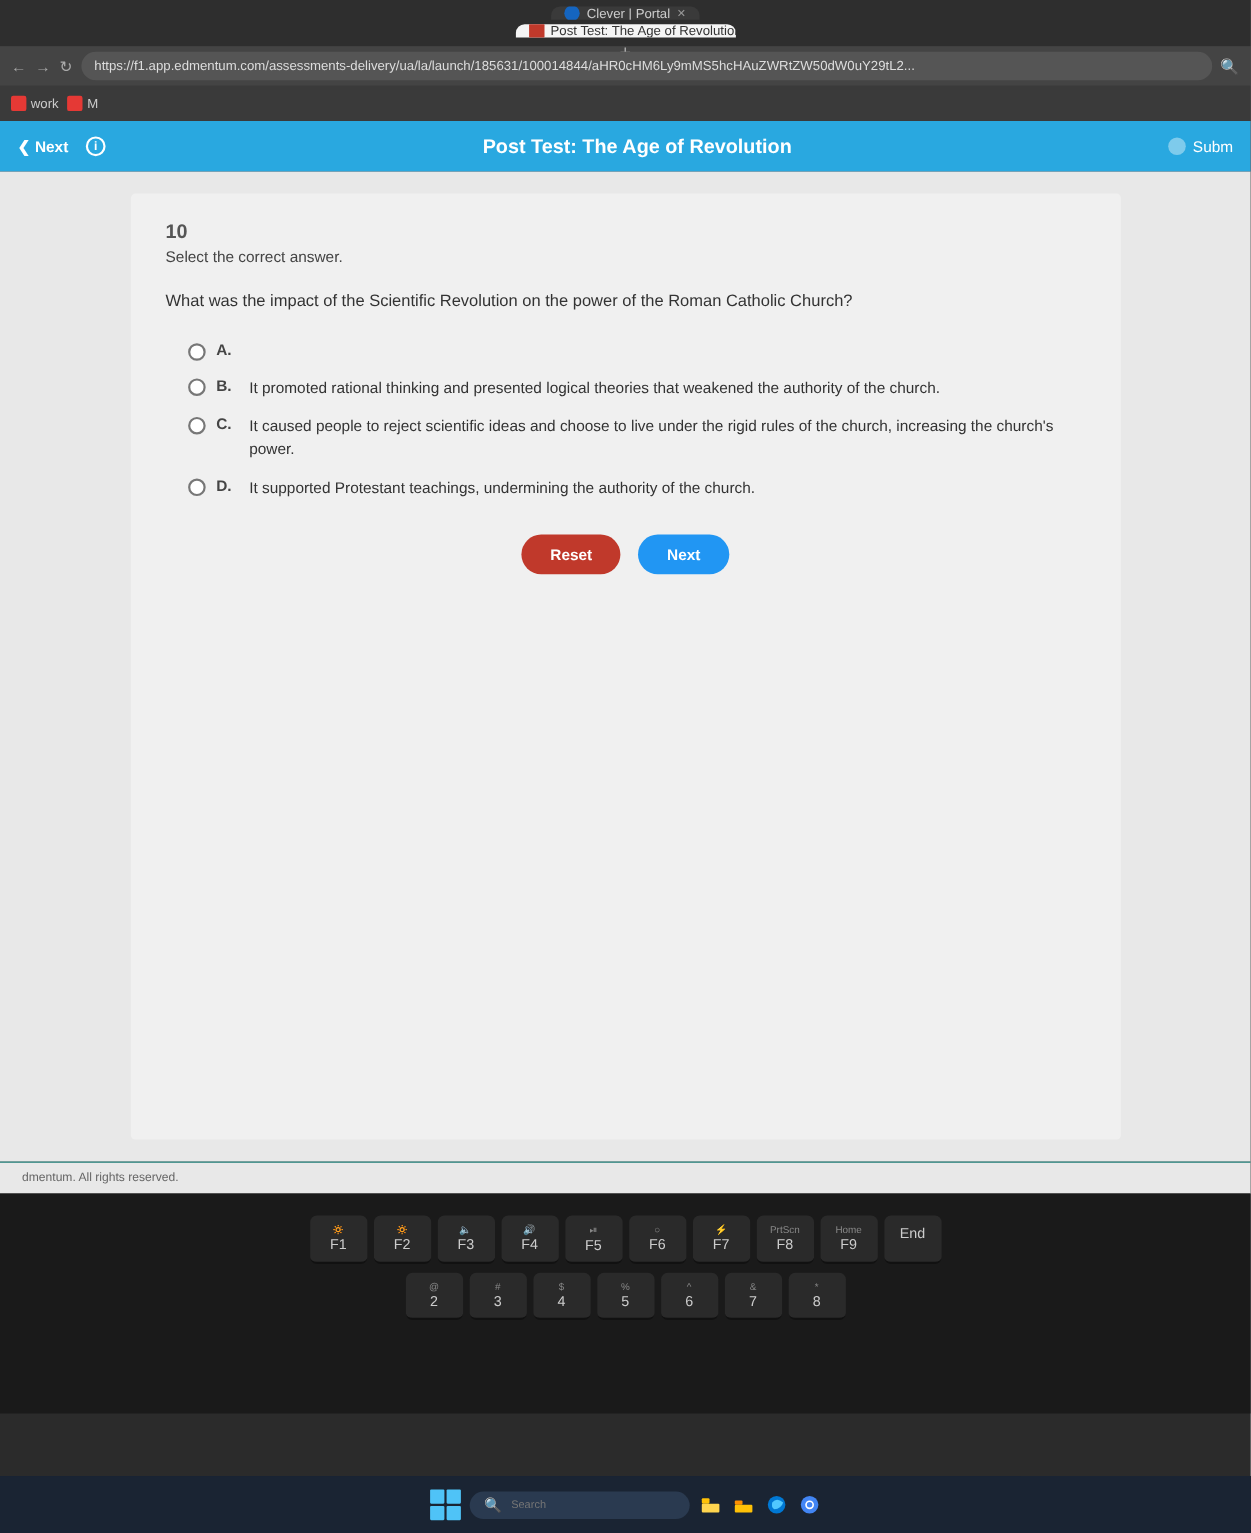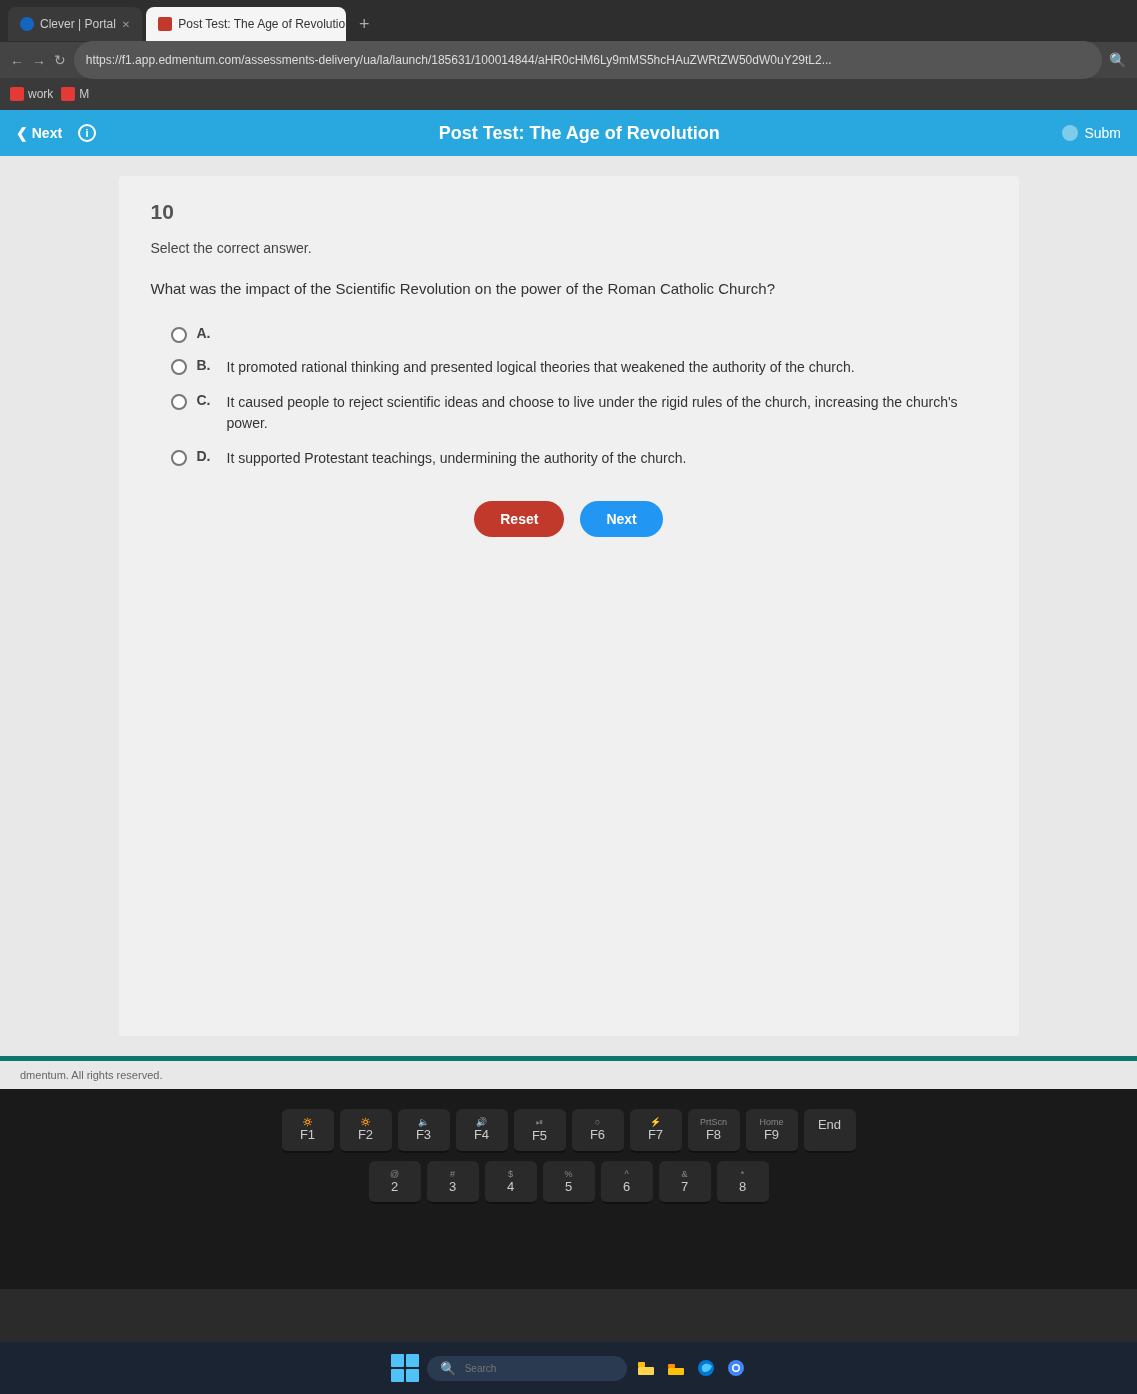--- a/index.html
+++ b/index.html
@@ -17,20 +17,21 @@
       width: 100%;
     }
 
     .tab-bar {
       display: flex;
       align-items: center;
       background: #2e2e2e;
       padding: 6px 8px 0;
       gap: 4px;
       height: 42px;
+      flex-direction: column;
     }
 
     .tab {
       display: flex;
       align-items: center;
       padding: 6px 12px;
       border-radius: 8px 8px 0 0;
       font-size: 12px;
       color: #ccc;
       background: #3a3a3a;
@@ -91,21 +92,21 @@
     }
 
     .address-input {
       flex: 1;
       background: #555;
       border: none;
       border-radius: 20px;
       color: #ddd;
       font-size: 12px;
       padding: 4px 12px;
-      height: 38px;
+      height: 26px;
     }
 
     .nav-icon {
       color: #aaa;
       font-size: 14px;
       cursor: pointer;
     }
 
     .bookmarks-bar {
       display: flex;
@@ -193,23 +194,23 @@
 
     .question-card {
       background: #f0f0f0;
       width: 100%;
       max-width: 900px;
       padding: 24px 32px;
       border-radius: 4px;
     }
 
     .question-number {
-      font-size: 21px;
+      font-size: 18px;
       color: #555;
-      margin-bottom: 16px;
+      margin-bottom: 4px;
       font-weight: bold;
     }
 
     .question-instruction {
       font-size: 14px;
       color: #444;
     }
 
     .question-text {
       font-size: 15px;
@@ -284,21 +285,21 @@
       padding: 10px 26px;
       font-size: 14px;
       font-weight: bold;
       cursor: pointer;
     }
 
     
     .app-footer {
       background: #e8e8e8;
       padding: 8px 20px;
-      border-top: 5px solid #0f766e;
+      border-top: 1px solid #0f766e;
       font-size: 11px;
       color: #666;
     }
 
     
     .taskbar {
       background: #1a2433;
       height: 52px;
       display: flex;
       align-items: center;

